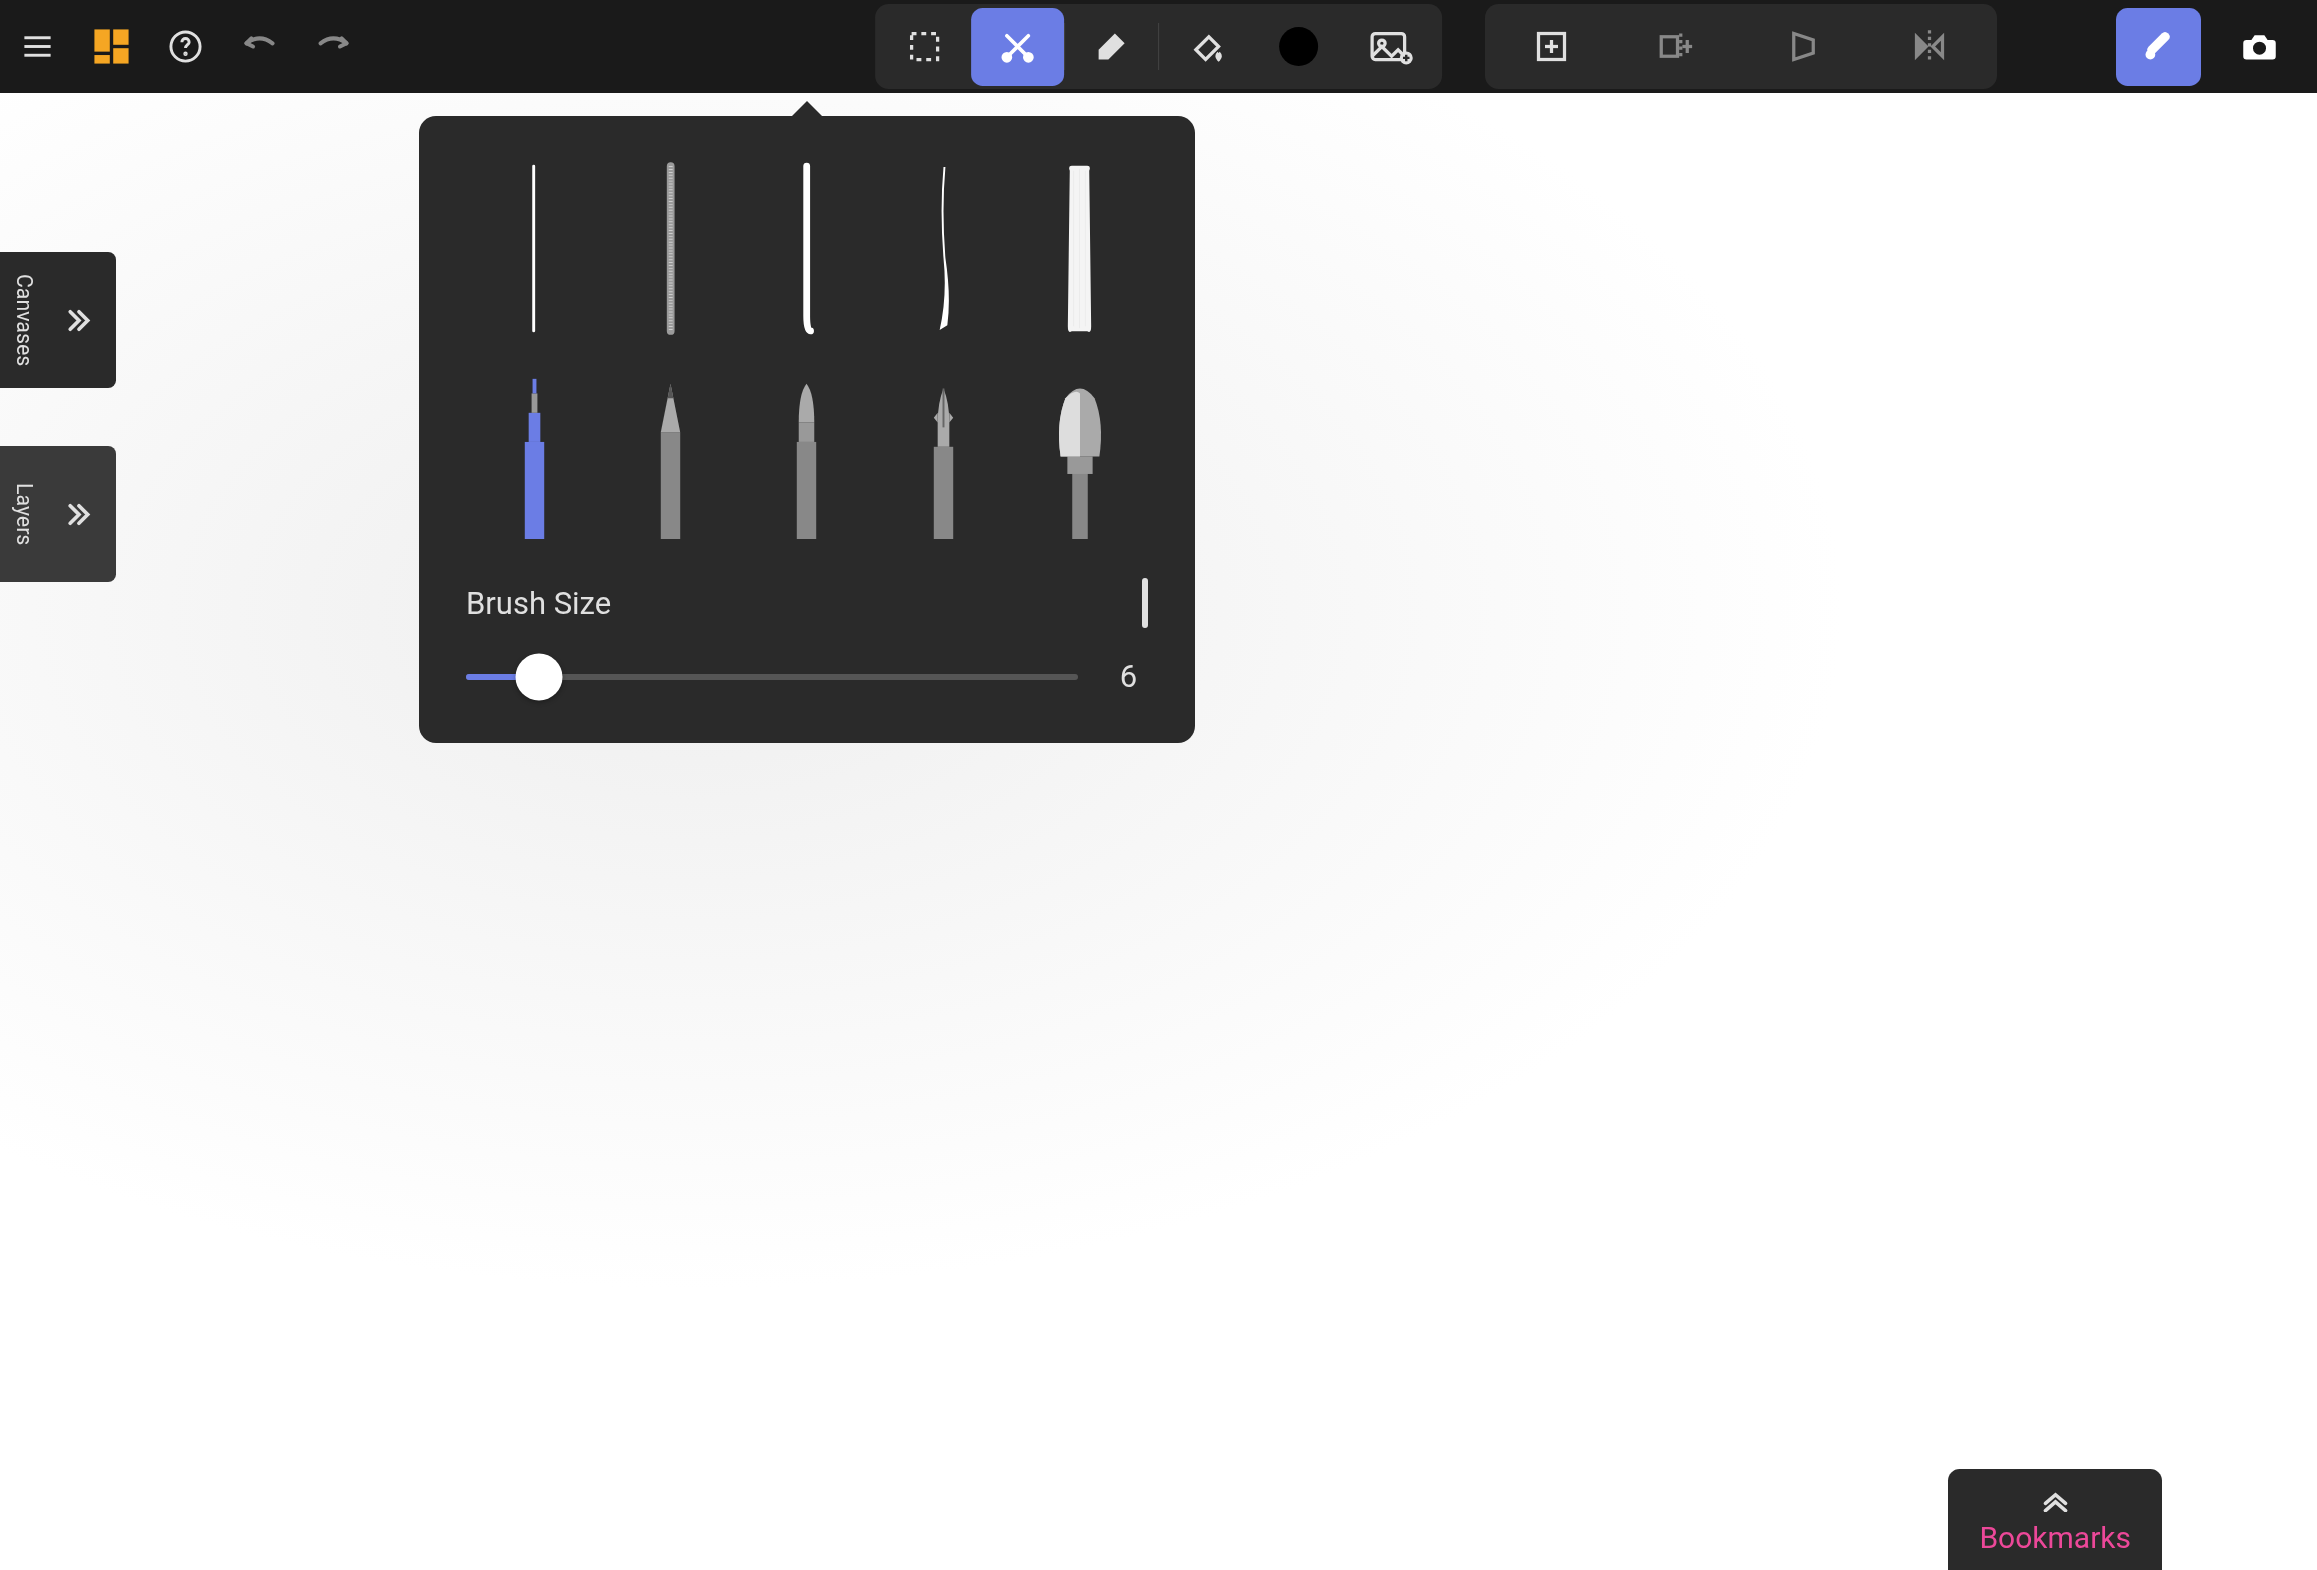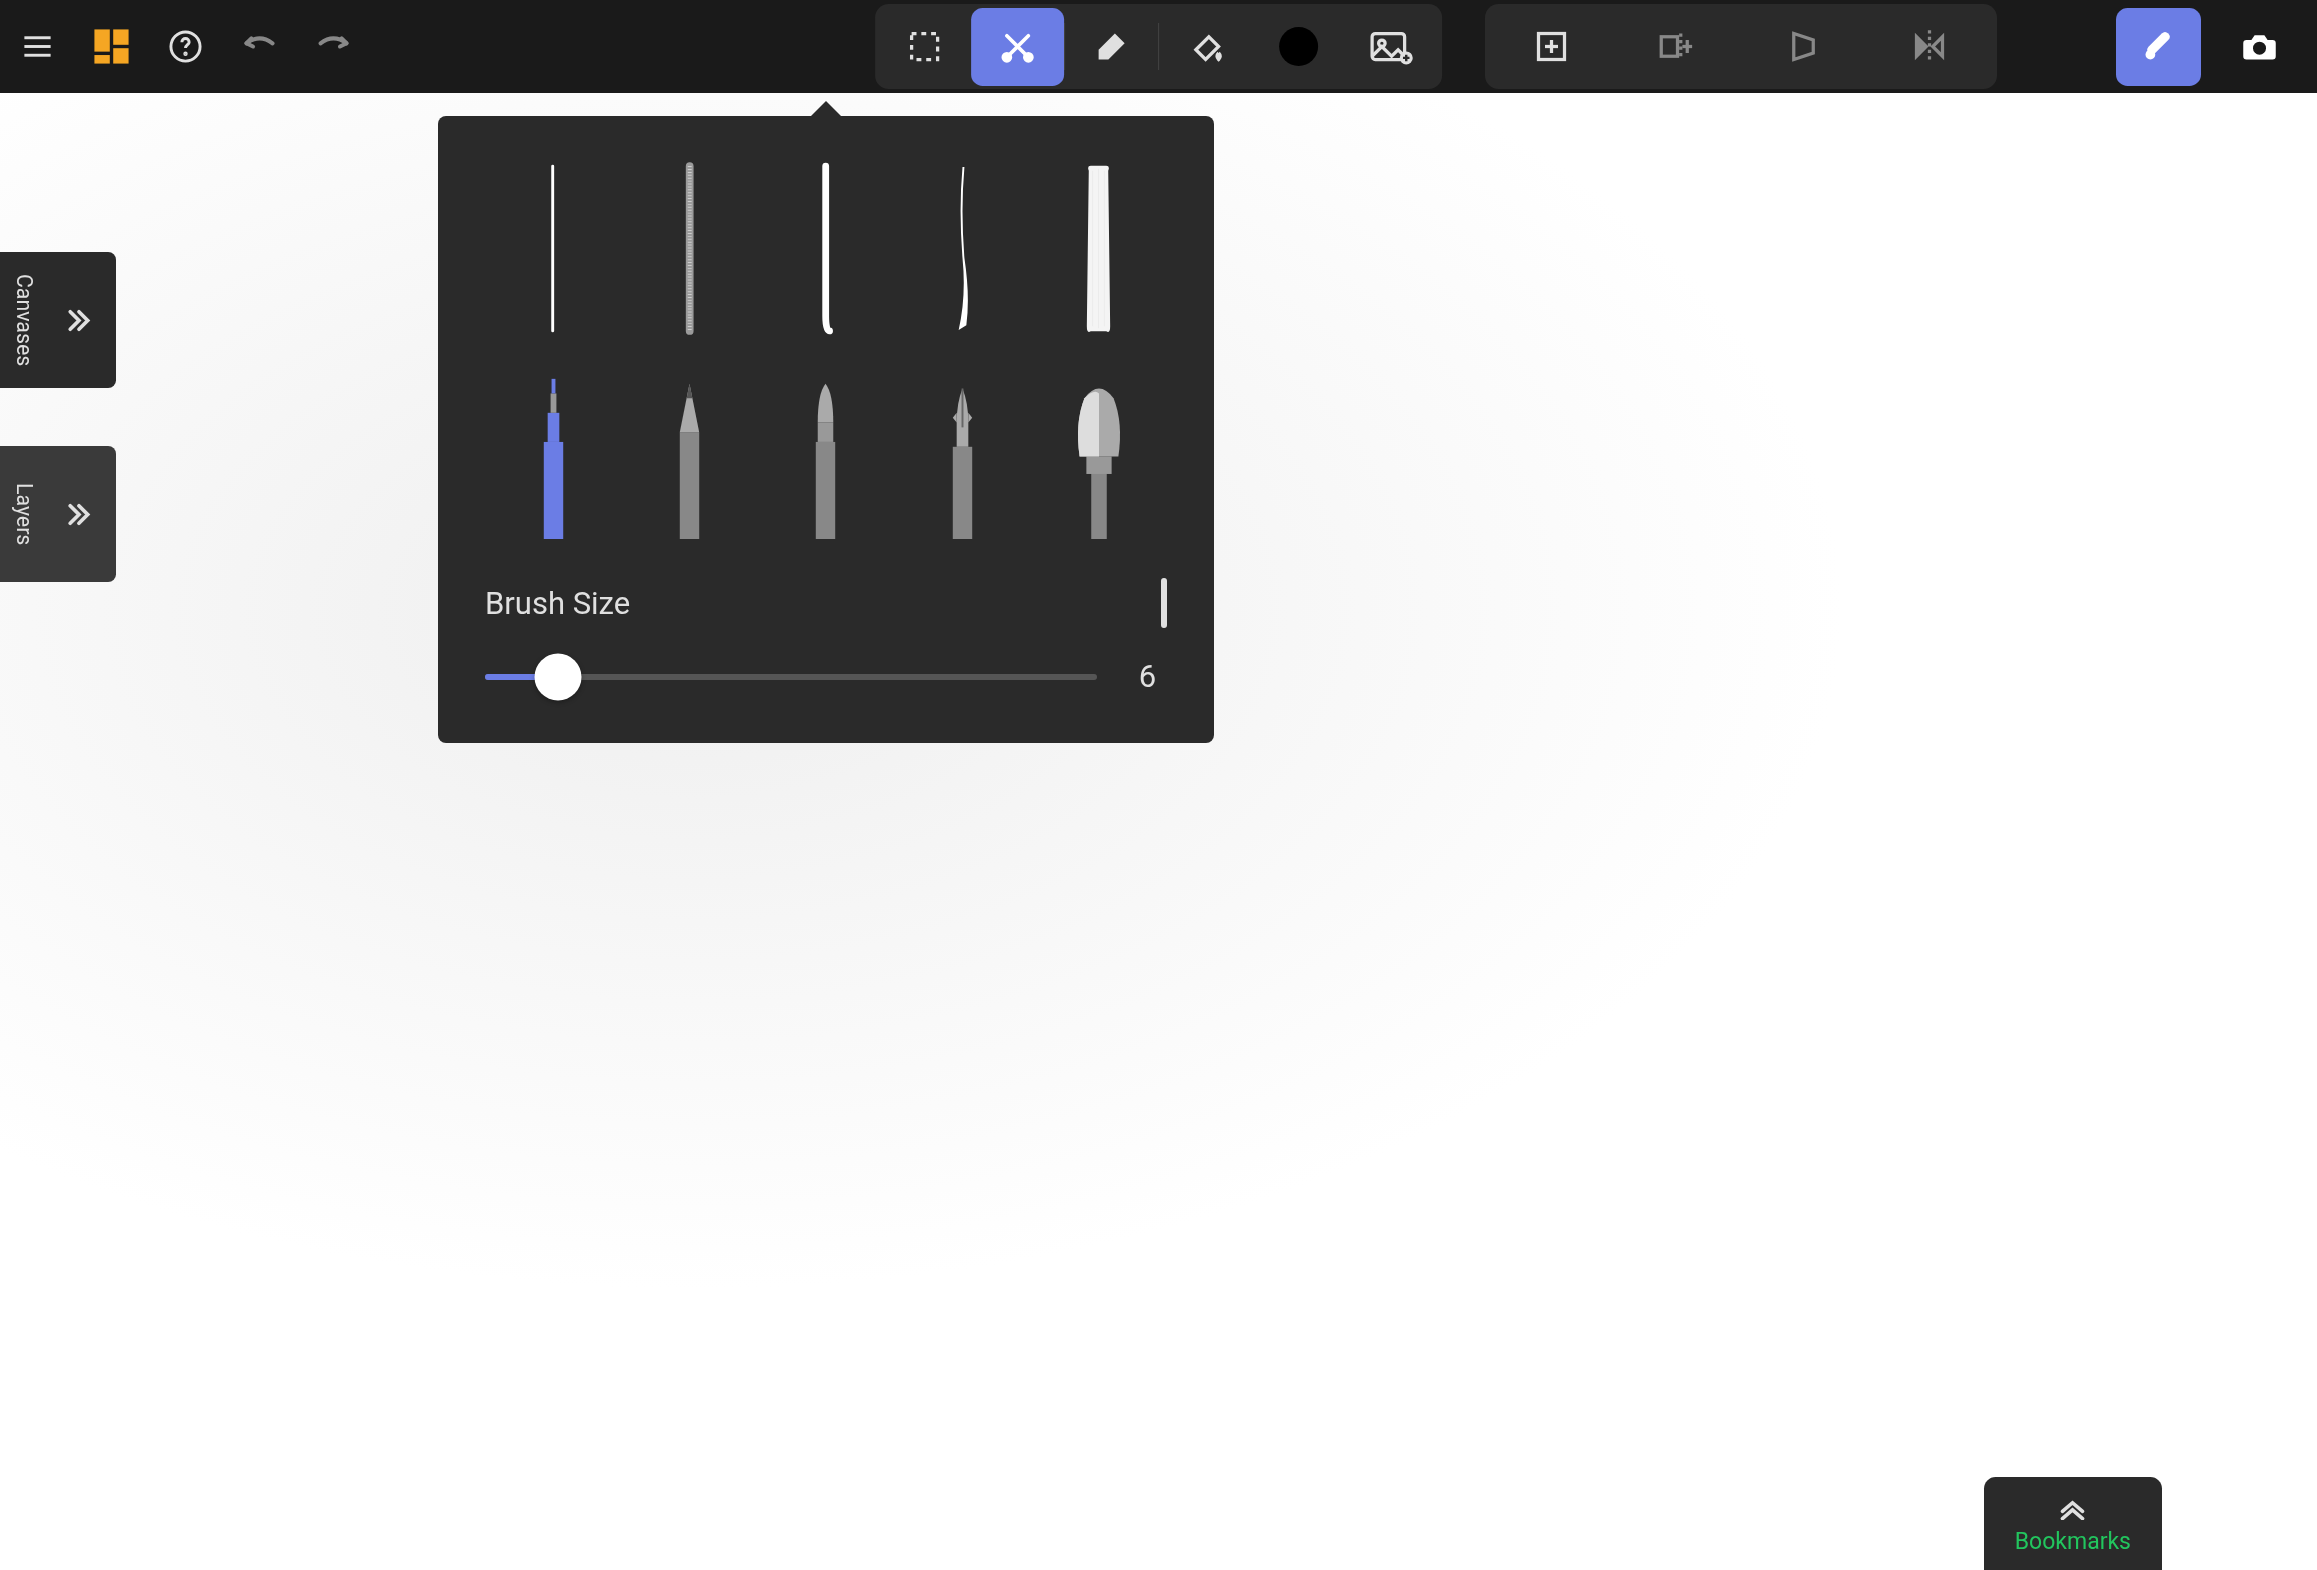--- a/index.html
+++ b/index.html
@@ -179,24 +179,24 @@
     }
     
     .side-panel-arrow {
       color: #e0e0e0;
     }
     
     
     .brush-popup {
       position: absolute;
       top: 116px;
-      left: 438px;
+      left: 419px;
       width: 776px;
       background: #2a2a2a;
-      border-radius: 8px;
+      border-radius: 17px;
       padding: 35px 47px 47px 47px;
     }
     
     .brush-popup::before {
       content: '';
       position: absolute;
       top: -15.5px;
       left: 369px;
       width: 0;
       height: 0;
@@ -324,22 +324,22 @@
       border-radius: 11.6px 11.6px 0 0;
       padding: 19.4px 31px 15.5px 31px;
       display: flex;
       flex-direction: column;
       align-items: center;
       gap: 7.8px;
       cursor: pointer;
     }
     
     .bookmarks-label {
-      color: #22c55e;
-      font-size: 23px;
+      color: #ec4899;
+      font-size: 30px;
       text-align: right;
     }
     
     
     .canvas-area {
       position: absolute;
       top: 93px;
       left: 0;
       right: 0;
       bottom: 0;

